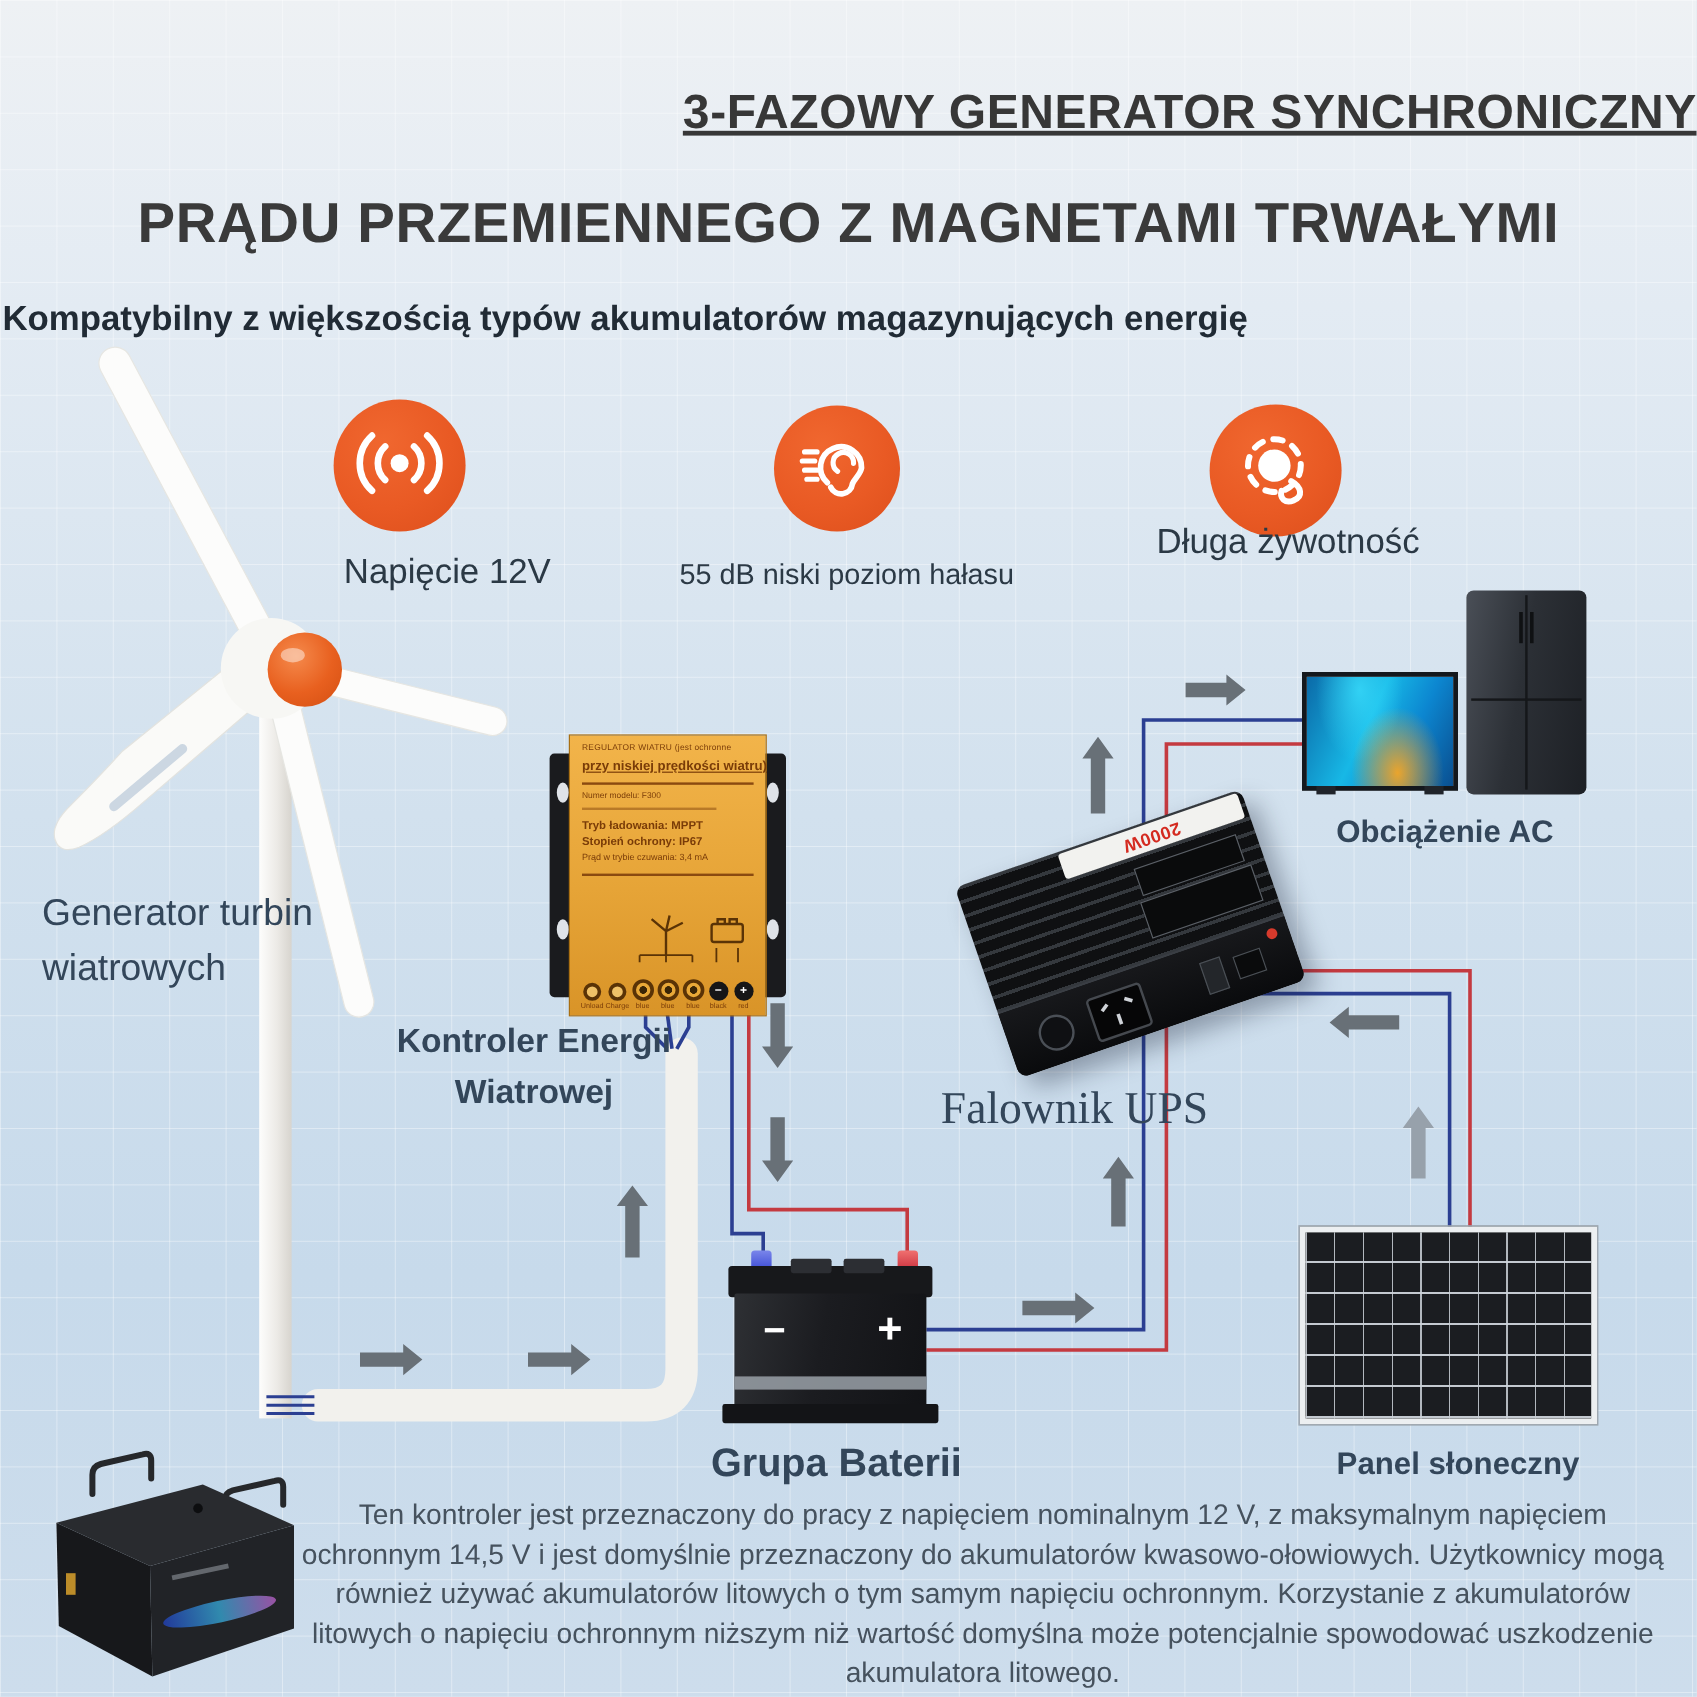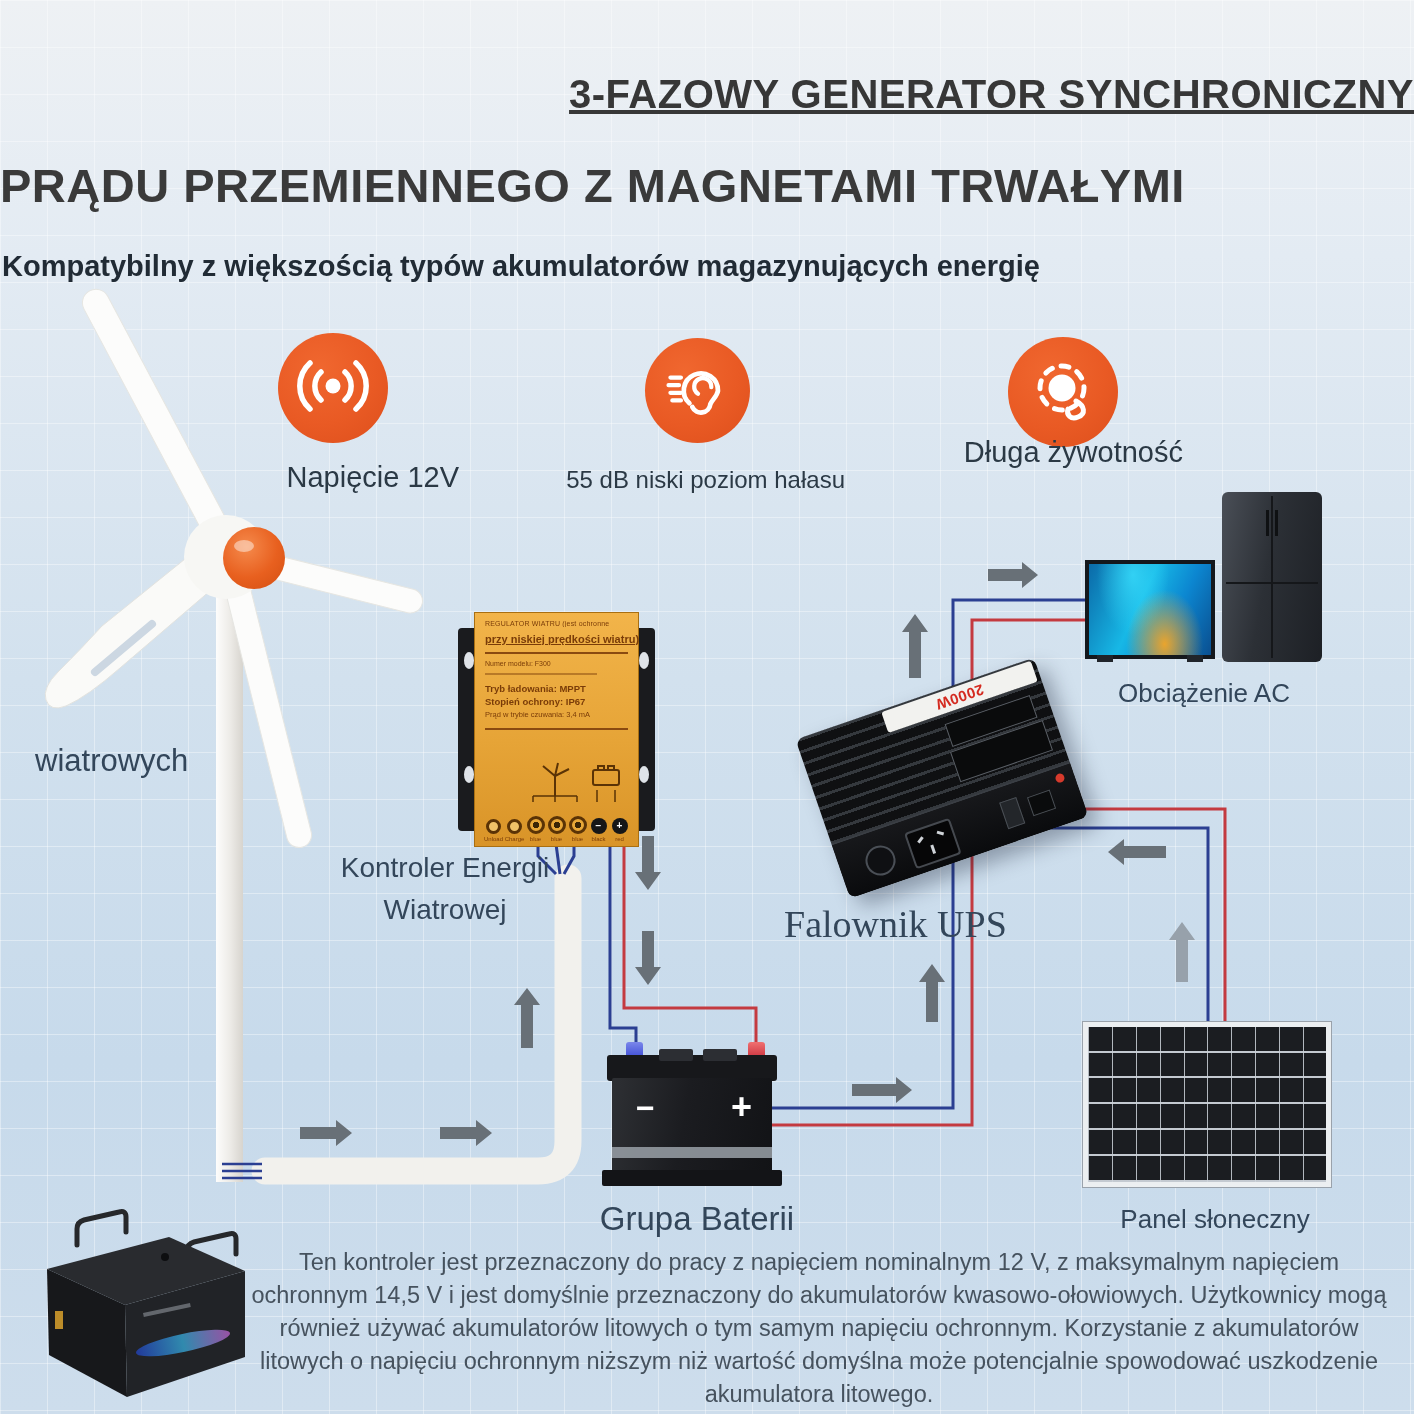--- a/index.html
+++ b/index.html
@@ -8,31 +8,31 @@
     font-family:"Liberation Sans", sans-serif;
     background:
       linear-gradient(rgba(255,255,255,.38) 1px, transparent 1px),
       linear-gradient(90deg, rgba(255,255,255,.38) 1px, transparent 1px),
       linear-gradient(180deg,#eef1f4 0%, #e3ebf3 18%, #d2e1ee 48%, #c7daeb 75%, #cdddec 100%);
     background-size:47px 47px, 47px 47px, 100% 100%;
   }
   .abs{position:absolute;}
   
   .title1{left:0;right:0;top:72px;text-align:right;font-size:40px;font-weight:700;color:#373737;letter-spacing:.5px;text-decoration:underline;}
-  .title2{left:0;right:0;top:158px;text-align:left;font-size:47px;font-weight:700;color:#3a3a3a;letter-spacing:.5px;}
+  .title2{left:0;right:0;top:158px;text-align:center;font-size:47px;font-weight:700;color:#3a3a3a;letter-spacing:.5px;}
   .subtitle{left:2px;right:0;top:250px;text-align:left;font-size:29px;font-weight:600;color:#212b35;}
   
   .feat-circle{width:110px;height:110px;border-radius:50%;
     background:radial-gradient(circle at 38% 32%, #f0672f 0%, #e95a24 55%, #dd4f1c 100%);
     display:flex;align-items:center;justify-content:center;}
   .feat-label{font-size:29px;font-weight:500;color:#2b3945;text-align:right;white-space:nowrap;}
   .feat-label.small{font-size:24px;}
   
   .dlabel{color:#33465a;font-weight:500;font-size:29px;line-height:42px;}
-  .center{text-align:center;}
+  .center{text-align:center;font-weight:bold;}
   
   .ctl-bracket{position:absolute;width:22px;height:203px;top:16px;background:#1a1b1e;border-radius:4px;}
   .ctl-hole{position:absolute;left:6px;width:10px;height:17px;border-radius:50%;background:#dfe3e8;}
   .ctl-face{position:absolute;left:16px;top:0;width:165px;height:235px;
     background:linear-gradient(180deg,#f2b44a 0%,#e6a437 55%,#d99428 100%);
     border:1px solid #a96f12;box-sizing:border-box;padding:7px 10px 4px 10px;color:#7a3c08;}
   .ctl-l1{font-size:7px;letter-spacing:.2px;white-space:nowrap;overflow:hidden;}
   .ctl-l2{font-size:11px;font-weight:700;margin-top:6px;white-space:nowrap;text-decoration:underline;}
   .ctl-hr{border:0;border-top:2px solid #8a4a10;margin:7px 0 6px 0;}
   .ctl-l3{font-size:7px;}
@@ -323,20 +323,21 @@
           <stop offset=".5" stop-color="#37b6e8"></stop>
           <stop offset="1" stop-color="#cc66d9"></stop>
       </linearGradient>
     </defs>
     <rect x="128" y="108" width="48" height="4" fill="#9aa0a8" opacity=".55" transform="rotate(-12 128 108)"></rect>
     <rect x="40" y="106" width="8" height="18" fill="#d9a12c" opacity=".85"></rect>
     <circle cx="150" cy="52" r="4" fill="#0d0e10"></circle>
   </svg>
 
   <div class="abs dlabel" style="left:35px;top:738px;font-size:31px;line-height:46px;">
+    <div>Generator turbin</div>
     <div>wiatrowych</div>
   </div>
   <div class="abs dlabel center" style="left:330px;top:847px;width:230px;font-size:28px;">
     <div>Kontroler Energii</div>
     <div>Wiatrowej</div>
   </div>
   <div class="abs dlabel" style="left:784px;top:903px;font-size:38px;font-family:Liberation Serif, serif;">Falownik UPS</div>
   <div class="abs dlabel center" style="left:1094px;top:672px;width:220px;font-size:26px;">Obciążenie AC</div>
   <div class="abs dlabel center" style="left:1110px;top:1198px;width:210px;font-size:26px;">Panel słoneczny</div>
   <div class="abs dlabel center" style="left:592px;top:1198px;width:210px;font-size:33px;">Grupa Baterii</div>

